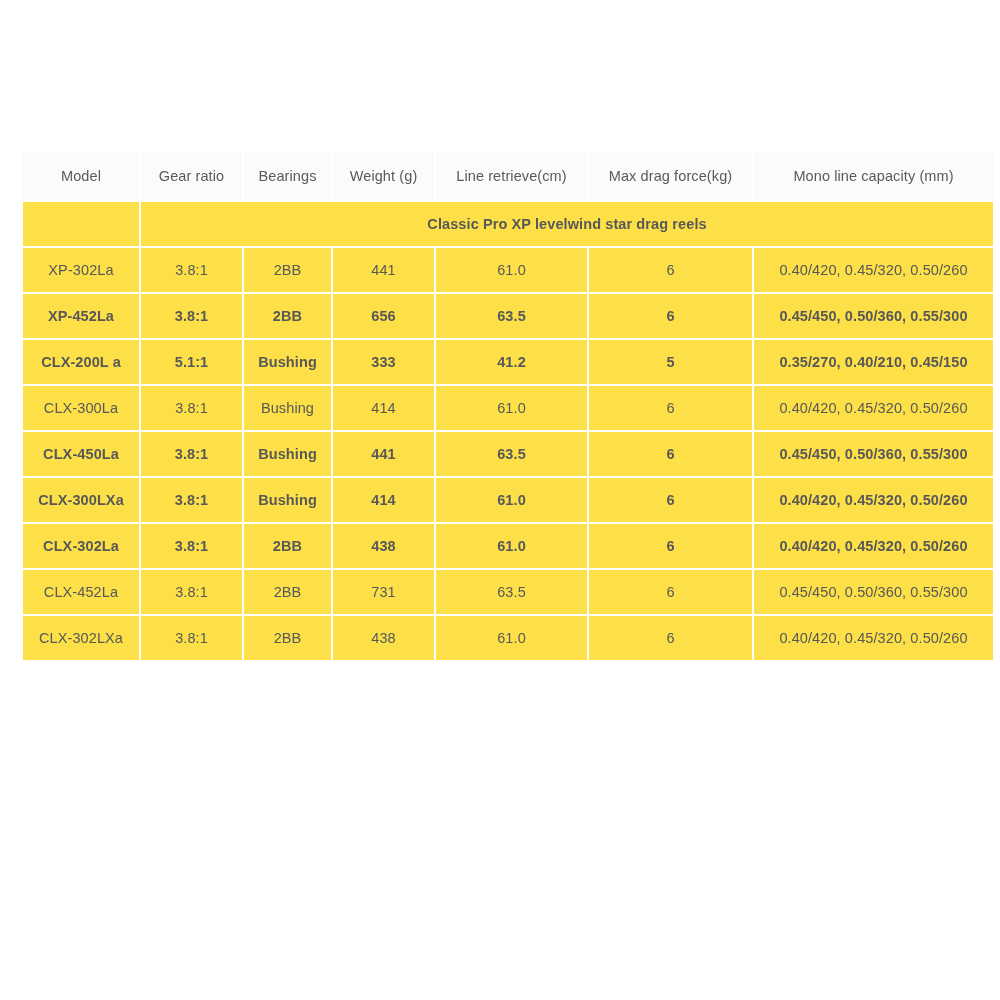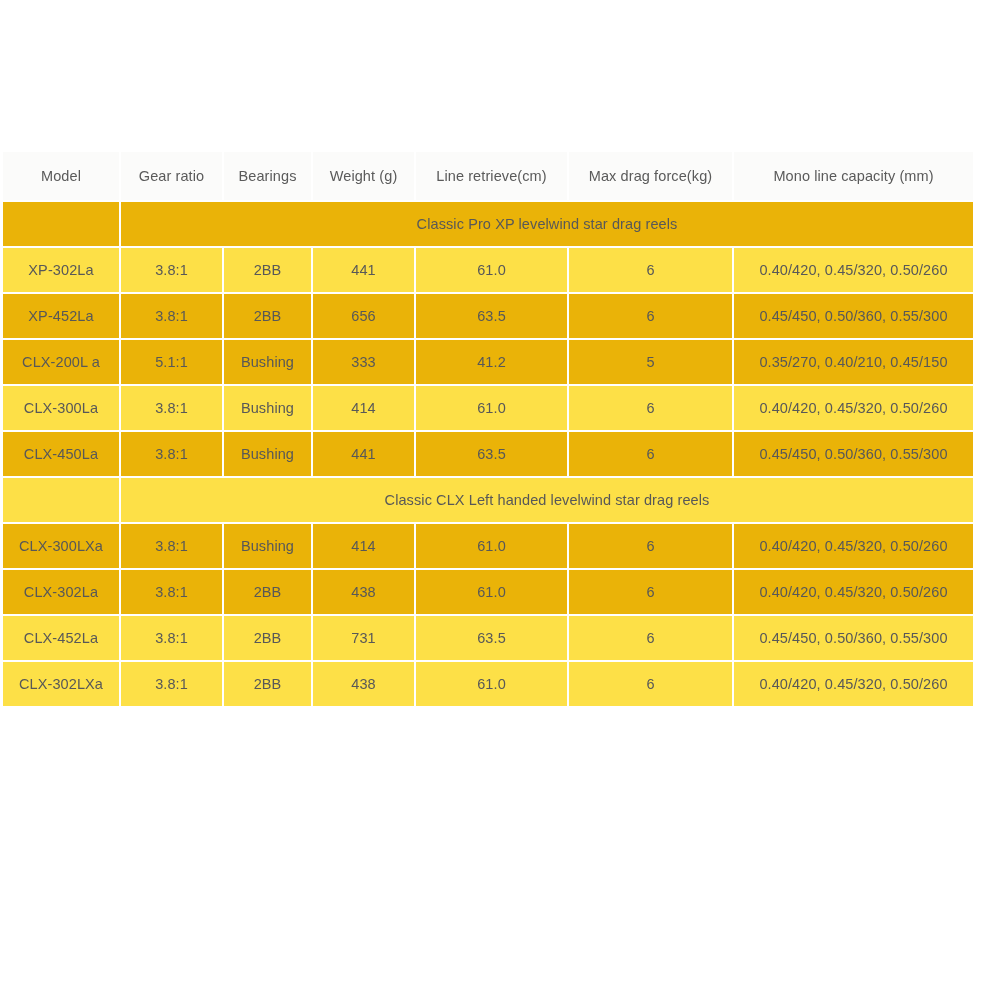--- a/index.html
+++ b/index.html
@@ -9,21 +9,21 @@
   }
   body {
     width: 1000px;
     height: 1000px;
     font-family: "Liberation Sans", "DejaVu Sans", sans-serif;
     color: #555555;
     overflow: hidden;
   }
   #spec-wrap {
     position: absolute;
-    left: 1px;
+    left: 21px;
     top: 150px;
     width: 972px;
   }
   table.spec {
     width: 972px;
     border-collapse: separate;
     border-spacing: 2px;
     table-layout: fixed;
     font-size: 14.5px;
   }
@@ -48,21 +48,21 @@
   }
   table.spec thead th {
     background: #fbfbfa;
     font-size: 14.5px;
     color: #5a5a5a;
     height: 48px;
   }
   tr.band-light > td,
   tr.band-light > th { background: #fde047; }
   tr.band-dark > td,
-  tr.band-dark > th { background: #eab308; }
+  tr.band-dark > th { background: #fde047; font-weight: bold; }
 
   td.group-title {
     text-align: left;
     padding-left: 16px;
     font-size: 14.5px;
     color: #5c5c5c;
     height: 46px;
   }
   td.group-blank { }
 </style>
@@ -134,24 +134,20 @@
         </tr>
         <tr class="band-dark">
           <td>CLX-450La</td>
           <td>3.8:1</td>
           <td>Bushing</td>
           <td>441</td>
           <td>63.5</td>
           <td>6</td>
           <td>0.45/450, 0.50/360, 0.55/300</td>
         </tr>
-        <tr class="band-light">
-          <td class="group-blank"></td>
-          <td class="group-title" colspan="6">Classic CLX Left handed levelwind star drag reels</td>
-        </tr>
         <tr class="band-dark">
           <td>CLX-300LXa</td>
           <td>3.8:1</td>
           <td>Bushing</td>
           <td>414</td>
           <td>61.0</td>
           <td>6</td>
           <td>0.40/420, 0.45/320, 0.50/260</td>
         </tr>
         <tr class="band-dark">

